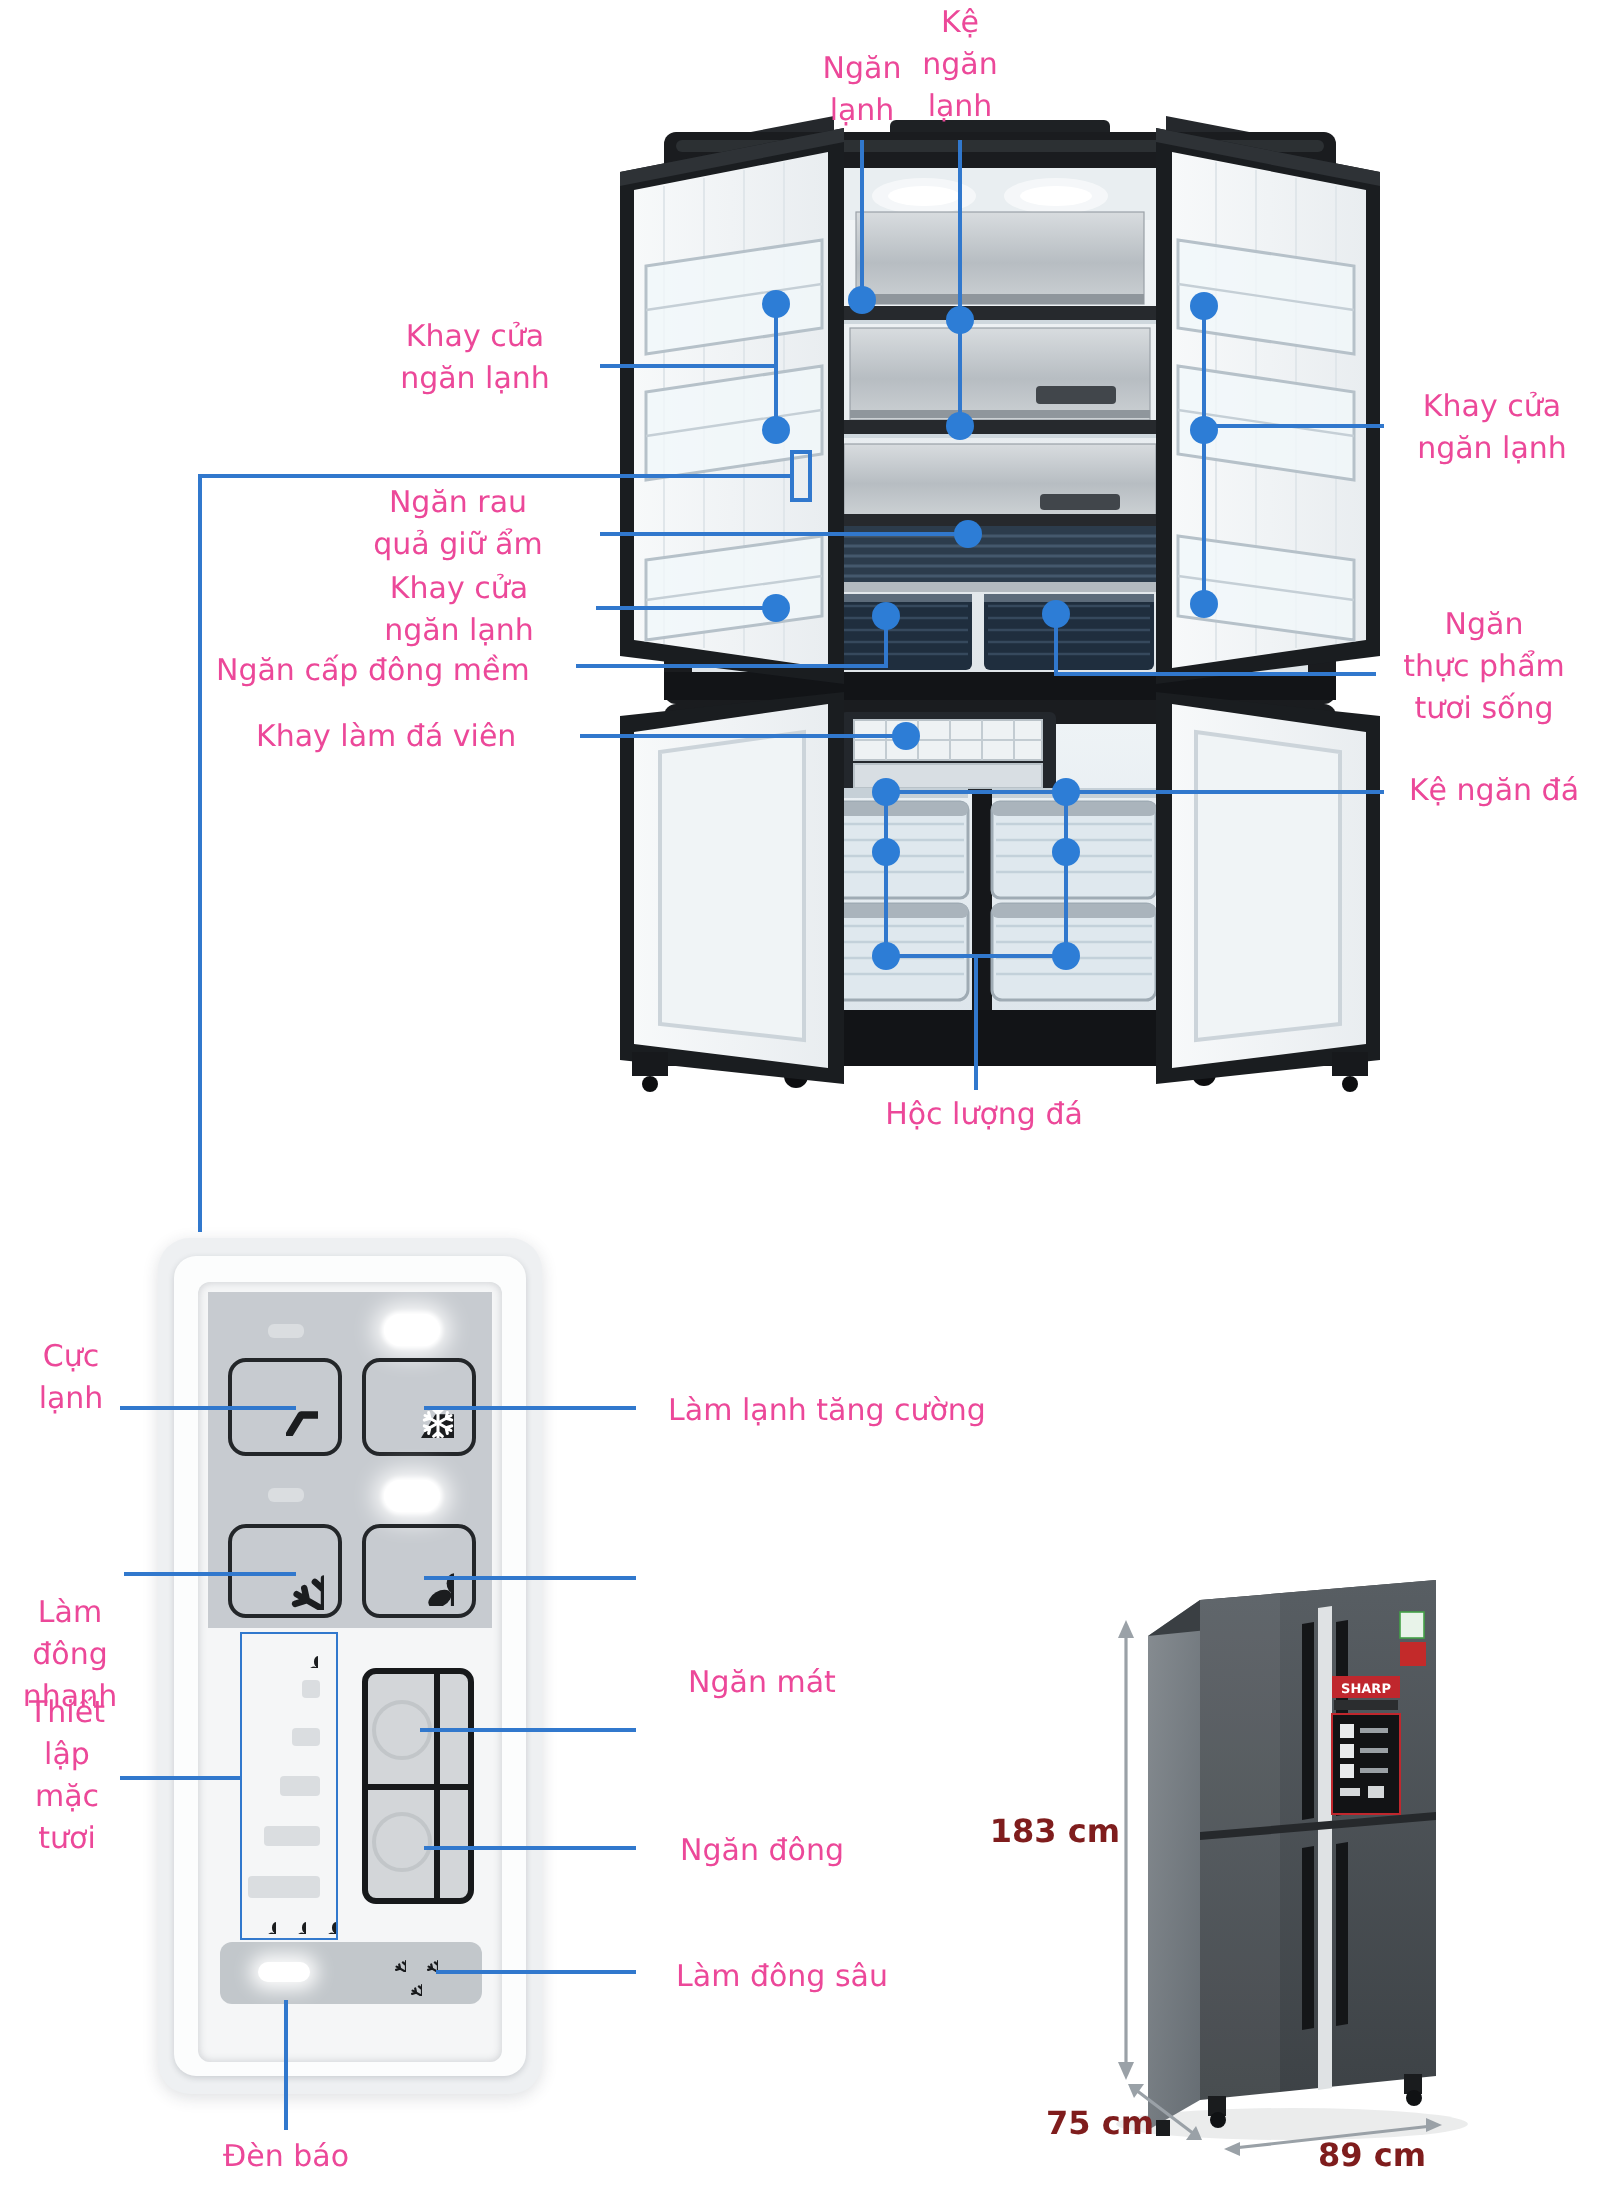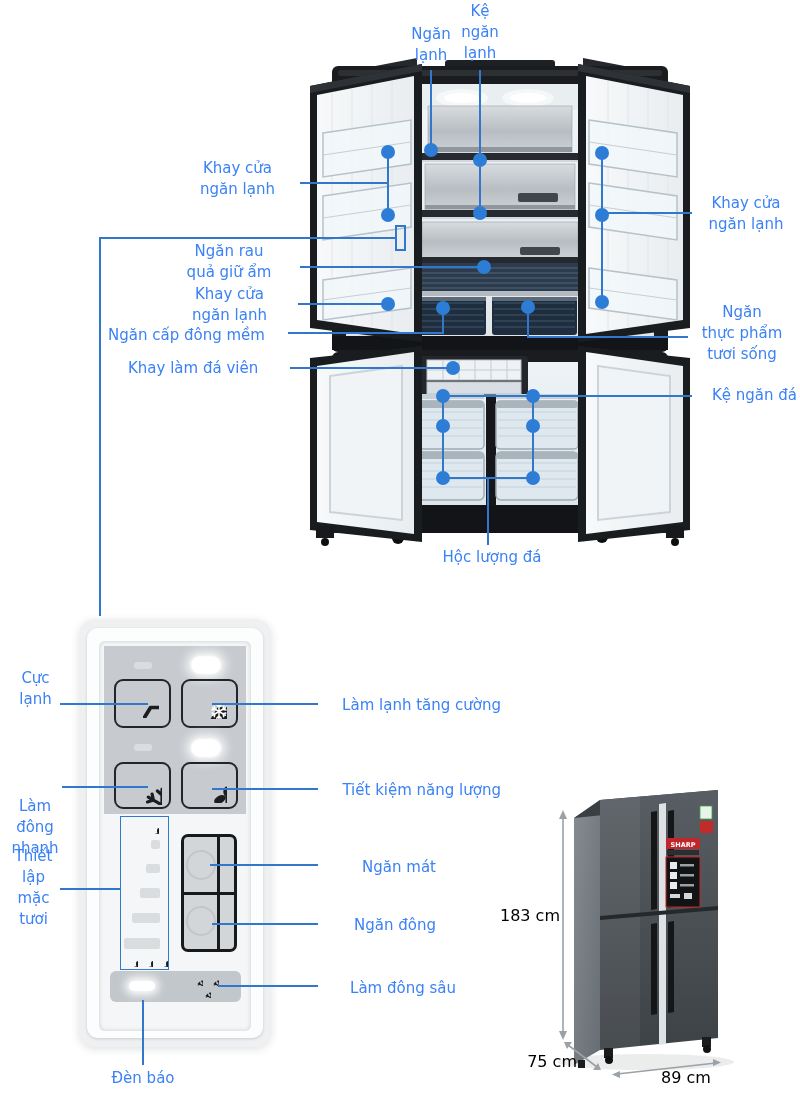--- a/index.html
+++ b/index.html
@@ -1,24 +1,24 @@
 <!DOCTYPE html>
 <html><head>
 <meta charset="utf-8">
 <style>
   html,body{margin:0;padding:0;background:#fff;}
   #stage{position:relative;width:800px;height:1105px;background:#fff;overflow:hidden;
          font-family:"DejaVu Sans","Liberation Sans",sans-serif;}
   svg{display:block;}
   .abs{position:absolute;}
-  .lbl{position:absolute;font-size:15px;line-height:21px;color:#3b82f6;white-space:pre-line;z-index:6;}
+  .lbl{position:absolute;font-size:15px;line-height:21px;color:#ec4899;white-space:pre-line;z-index:6;}
   .lbl.c{text-align:center;}
   .lbl.r{text-align:left;}
-  .lbl.l{text-align:right;}
-  .dim{position:absolute;font-size:16px;color:#000000;z-index:6;}
+  .lbl.l{text-align:center;}
+  .dim{position:absolute;font-size:16px;color:#7f1d1d;z-index:6;font-weight:bold;}
   .dim.r{text-align:right;}
   .dim.c{text-align:center;}
 
   
   #control-panel{position:absolute;left:79px;top:619px;width:192px;height:428px;z-index:2;
       background:#eef0f2;border-radius:16px;box-shadow:0 2px 8px rgba(40,50,60,.15);}
   #cp-plate{position:absolute;left:8px;top:9px;width:176px;height:410px;border-radius:11px;
       background:#fcfdfd;box-shadow:0 1px 3px rgba(40,50,60,.18);}
   #cp-screen{position:absolute;left:20px;top:22px;width:152px;height:390px;border-radius:6px;
       background:#f5f6f7;box-shadow:inset 0 0 4px rgba(70,80,90,.25);}
@@ -458,22 +458,21 @@
 lạnh</div>
   <div class="lbl c" style="left:4px;top:796px;width:62px">Làm
 đông
 nhanh</div>
   <div class="lbl c" style="left:6px;top:846px;width:55px">Thiết
 lập
 mặc
 tươi</div>
   <div class="lbl c" style="left:98px;top:1068px;width:90px">Đèn báo</div>
   <div class="lbl l" style="left:326px;top:695px;width:175px">Làm lạnh tăng cường</div>
-  <div class="lbl l" style="left:326px;top:780px;width:175px">Tiết kiệm năng lượng</div>
-  <div class="lbl l" style="left:326px;top:857px;width:110px">Ngăn mát</div>
+  <div class="lbl l" style="left:326px;top:831px;width:110px">Ngăn mát</div>
   <div class="lbl l" style="left:326px;top:915px;width:110px">Ngăn đông</div>
   <div class="lbl l" style="left:326px;top:978px;width:130px">Làm đông sâu</div>
 
   <div class="dim r" style="left:490px;top:906px;width:70px">183 cm</div>
   <div class="dim r" style="left:515px;top:1052px;width:62px">75 cm</div>
   <div class="dim c" style="left:650px;top:1068px;width:72px">89 cm</div>
 
 </div>
 
 </body></html>

